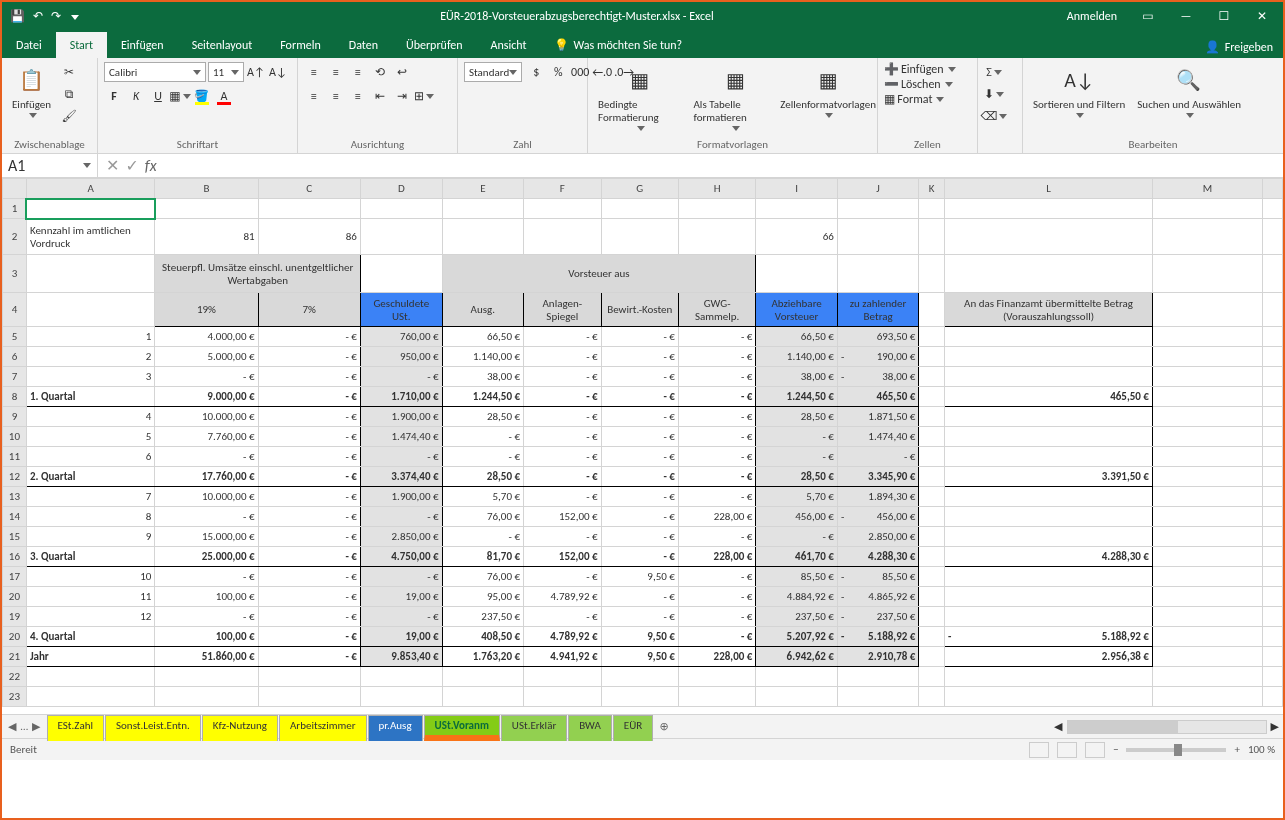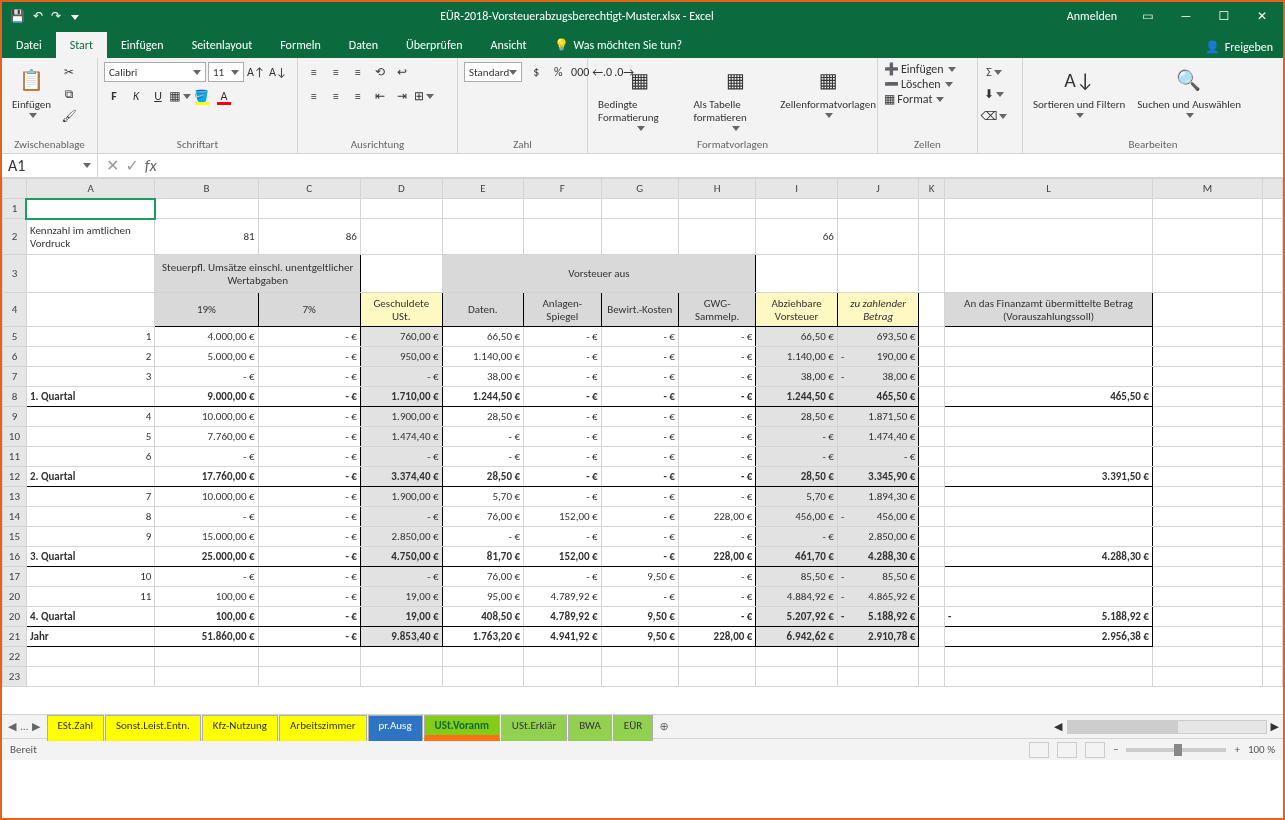--- a/index.html
+++ b/index.html
@@ -32,21 +32,21 @@
 table.sheet{border-collapse:collapse;table-layout:fixed}
 table.sheet th,table.sheet td{border:1px solid #d4d4d4;height:20px;font-size:11px;padding:0 3px;white-space:nowrap;overflow:hidden}
 table.sheet thead th{background:#e6e6e6;text-align:center;font-weight:normal;color:#444;height:20px}
 table.sheet thead th:first-child{width:24px}
 table.sheet tbody th{background:#e6e6e6;text-align:center;font-weight:normal;color:#444;width:24px;font-size:11px}
 .selcell{outline:2px solid #199e5c;outline-offset:-1px}
 .r{text-align:right}
 .c{text-align:center}
 .bold{font-weight:bold}
 .g1{background:#d9d9d9}
-.g2{background:#fef9c3}
+.g2{background:#3b82f6}
 .g3{background:#e2e2e2}
 .bt{border-top:1.5px solid #000!important}
 .bb{border-bottom:1.5px solid #000!important}
 .bl{border-left:1.5px solid #000!important}
 .br{border-right:1.5px solid #000!important}
 .btabs{height:24px;background:#f3f3f3;border-top:1px solid #d4d4d4;display:flex;align-items:center;font-size:11px}
 .btabs .nav{display:flex;gap:4px;padding:0 6px;color:#666}
 .btabs .sheettab{padding:3px 10px;border:1px solid #aeaeae;border-bottom:none;margin-right:1px;cursor:pointer;position:relative;top:1px}
 .btabs .sheettab.y{background:#ffff00}
 .btabs .sheettab.b{background:#2d74c4;color:#fff}
@@ -342,26 +342,26 @@
           <td class="bt"></td>
           <td></td>
           <td></td>
         </tr>
         <tr style="height: 34px;">
           <th>4</th>
           <td></td>
           <td class="c g1 bb bl br">19%</td>
           <td class="c g1 bb bl br">7%</td>
           <td class="c g2 bb bl br" style="white-space: normal;">Geschuldete USt.</td>
-          <td class="c g1 bb bl br" style="white-space: normal;">Daten.</td>
+          <td class="c g1 bb bl br" style="white-space: normal;">Ausg.</td>
           <td class="c g1 bb bl br" style="white-space: normal;">Anlagen-Spiegel</td>
           <td class="c g1 bb bl br" style="white-space: normal;">Bewirt.-Kosten</td>
           <td class="c g1 bb bl br" style="white-space: normal;">GWG-Sammelp.</td>
           <td class="c g2 bb bl br" style="white-space: normal;">Abziehbare Vorsteuer</td>
-          <td class="c g2 bb bl br" style="white-space: normal; font-style: italic;">zu zahlender Betrag</td>
+          <td class="c g2 bb bl br" style="white-space: normal;">zu zahlender Betrag</td>
           <td></td>
           <td class="c g1 bt bb bl br" style="white-space: normal;">An das Finanzamt übermittelte Betrag (Vorauszahlungssoll)</td>
           <td></td>
           <td></td>
         </tr>
         <tr>
           <th>5</th>
           <td class="r">1</td>
           <td class="r bl">4.000,00 €</td>
           <td class="r br">-   €</td>
@@ -586,20 +586,37 @@
           <td class="r">11</td>
           <td class="r bl">100,00 €</td>
           <td class="r br">-   €</td>
           <td class="r g3 bl br">19,00 €</td>
           <td class="r bl">95,00 €</td>
           <td class="r">4.789,92 €</td>
           <td class="r">-   €</td>
           <td class="r br">-   €</td>
           <td class="r g3 bl">4.884,92 €</td>
           <td class="r g3 br"><span style="float:left">-</span>4.865,92 €</td>
+          <td></td>
+          <td class="r bl br"></td>
+          <td></td>
+          <td></td>
+        </tr>
+        <tr>
+          <th>19</th>
+          <td class="r">12</td>
+          <td class="r bl">-   €</td>
+          <td class="r br">-   €</td>
+          <td class="r g3 bl br">-   €</td>
+          <td class="r bl">237,50 €</td>
+          <td class="r">-   €</td>
+          <td class="r">-   €</td>
+          <td class="r br">-   €</td>
+          <td class="r g3 bl">237,50 €</td>
+          <td class="r g3 br"><span style="float:left">-</span>237,50 €</td>
           <td></td>
           <td class="r bl br"></td>
           <td></td>
           <td></td>
         </tr>
         <tr>
           <th>20</th>
           <td class="bold bb bt">4. Quartal</td>
           <td class="r bold bb bt bl">100,00 €</td>
           <td class="r bold bb bt br">-   €</td>

